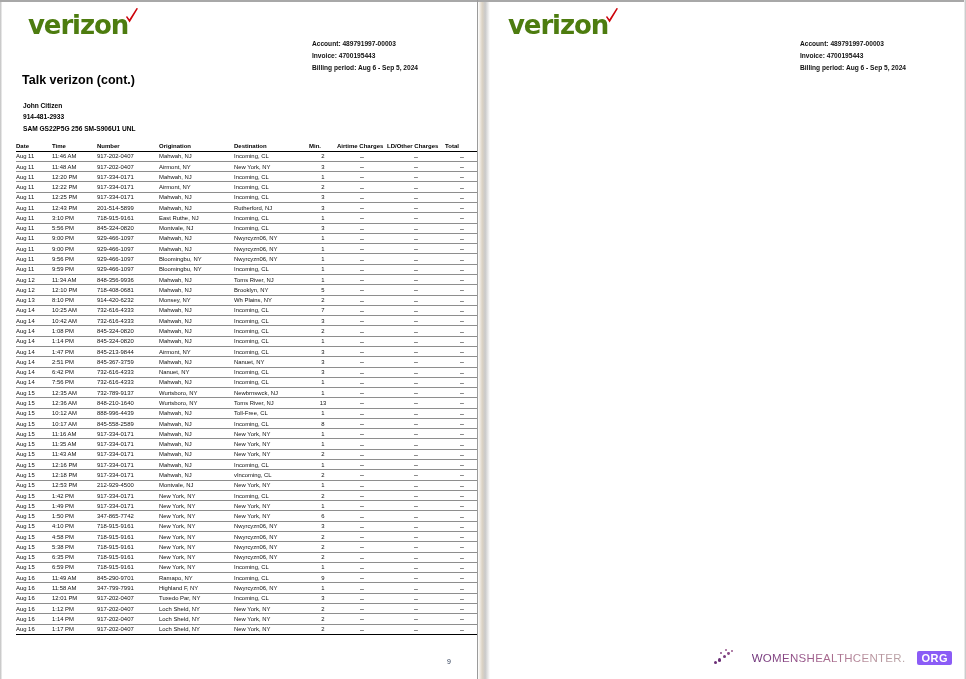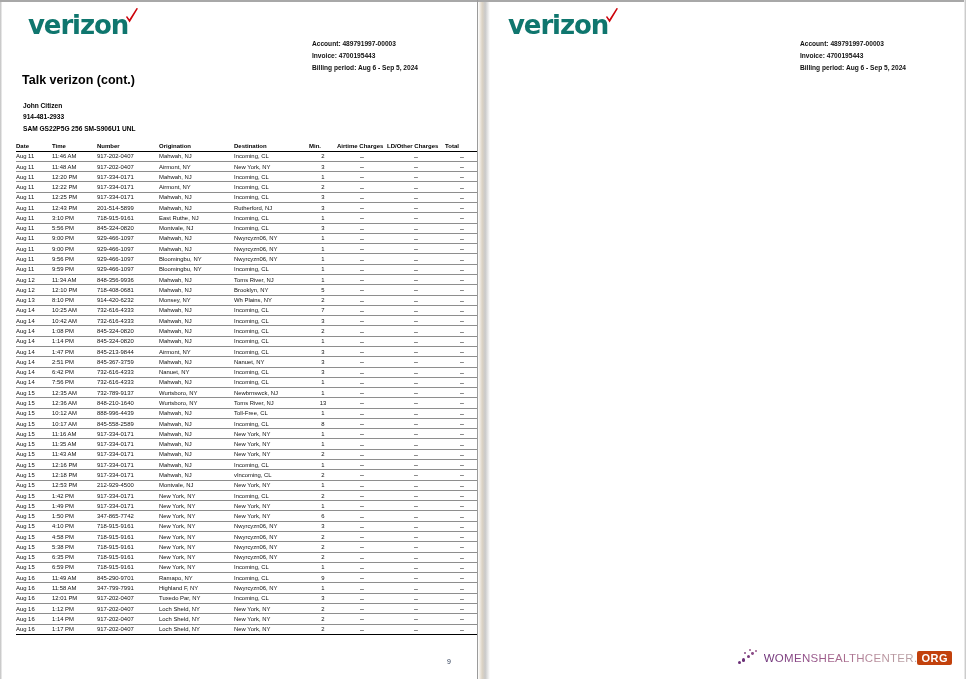--- a/index.html
+++ b/index.html
@@ -61,21 +61,21 @@
     position: absolute;
     display: flex; align-items: flex-start;
   }
   .left  .logo-wrap { left: 28px; top: 12px; }
   .right .logo-wrap { left: 30px; top: 12px; }
   .vz-word {
     font-family: "DejaVu Sans", "Liberation Sans", sans-serif;
     font-weight: 700;
     font-size: 26px;
     letter-spacing: -1.1px;
-    color: #0f766e;
+    color: #4d7c0f;
     line-height: 1;
   }
   .vz-check {
     position: relative;
     width: 14px; height: 16px;
     margin-left: -3px;
     margin-top: -4px;
   }
   .vz-check svg { display: block; }
 
@@ -177,21 +177,21 @@
     font-weight: 400;
   }
 
   
   .brandmark {
     position: absolute;
     right: 14px;
     bottom: 12px;
     display: flex;
     align-items: center;
-    gap: 0;
+    gap: 12px;
   }
   .brand-dots { position: relative; width: 26px; height: 18px; }
   .brand-dots i {
     position: absolute;
     display: block;
     border-radius: 50%;
     background: #5c2d6e;
   }
   .brand-text {
     font-size: 11.5px;
@@ -201,21 +201,21 @@
     background: linear-gradient(to right, #6b2f77 0%, #8e4b86 25%, #a86a8e 50%, #b78f9b 75%, #b9a4a6 100%);
     -webkit-background-clip: text;
     background-clip: text;
     color: transparent;
     white-space: nowrap;
   }
   .brand-org {
     font-size: 11px;
     font-weight: 700;
     color: #ffffff;
-    background: #c2410c;
+    background: #8b5cf6;
     padding: 1px 4px 1px 4px;
     border-radius: 2px;
     letter-spacing: 0.5px;
   }
 </style>
 </head>
 <body>
 
 <div id="viewport">
 

